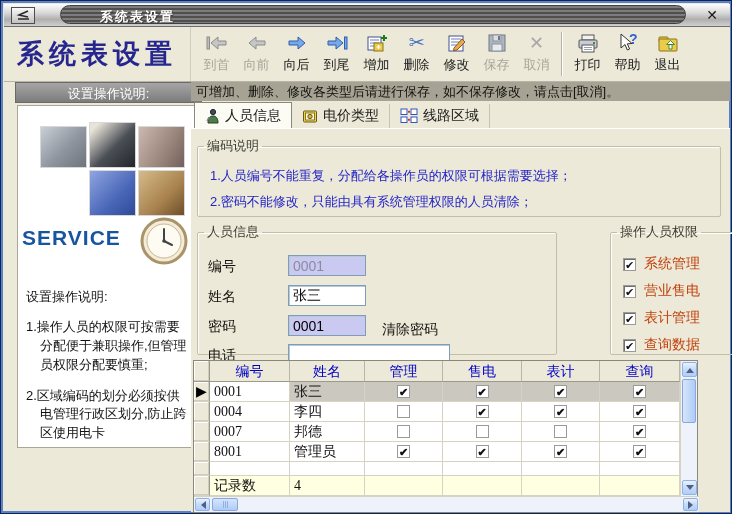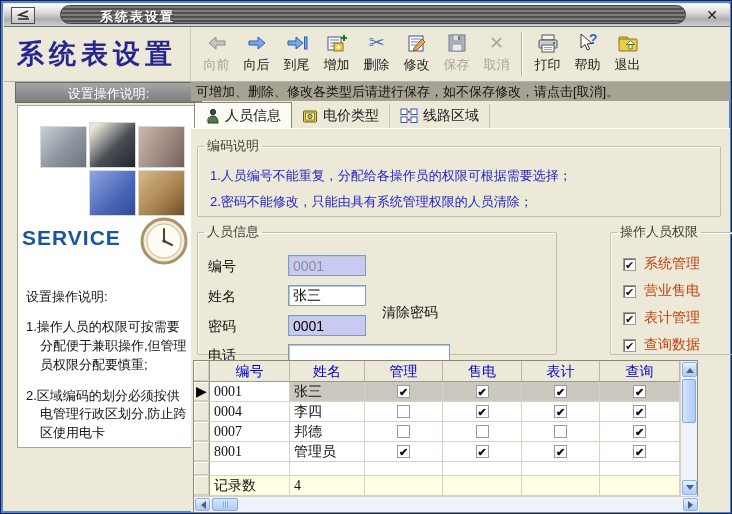--- a/index.html
+++ b/index.html
@@ -94,21 +94,21 @@
     color:var(--note-text,#2424C8); white-space:nowrap; }
   .fs-person { left:6px; top:94px; width:360px; height:132px; }
   .fs-perms { left:382px; top:94px; width:152px; height:132px;margin-left:37px; }
 
   .frow-label { position:absolute; left:10px; font-size:14px; color:#14140E; }
   .field { position:absolute; left:90px; height:21px; border:1px solid #7F9DB9;
     box-shadow:inset 1px 1px 0 #B9C8D6; font-size:14px; padding:1px 4px;
     font-family:"Liberation Sans","DejaVu Sans",sans-serif; background:#FFFFFF; }
   .field.lav { background:var(--field-lavender,#C9C9F1); }
   .field.dis { color:#8C8CA0; }
-  .clearpwd { position:absolute; left:184px; top:63px; font-size:14px; color:#14140E; }
+  .clearpwd { position:absolute; left:184px; top:80px; font-size:14px; color:#14140E; }
 
   .cbrow { position:absolute; left:12px; display:flex; align-items:center; gap:8px; }
   .cbox { width:13px; height:13px; background:#FFFFFF; border:1px solid #9A9A9A;
     box-shadow:inset 1px 1px 0 #6E6E6E, inset -1px -1px 0 #FFFFFF;
     font-size:11px; line-height:12px; text-align:center; color:#111; font-weight:bold; }
   .cblabel { font-size:14px; color:#c2410c; }
 
   
   .gridwrap { position:absolute; left:2px; top:231px; width:505px; height:153px;
     border:1px solid #8A887A; background:#FFFFFF; }
@@ -172,20 +172,29 @@
     <div class="title">系统表设置</div>
     <div class="close">✕</div>
   </div>
 
   <div class="headerrow">
     <div class="apptitle">
       <span class="big">系统表设置</span>
     </div>
     <div class="toolbar">
 
+      <div class="tbtn disabled">
+        <span class="ticon">
+          <svg width="26" height="18" viewBox="0 0 26 18">
+              <rect x="3" y="3" width="2.5" height="12" fill="#BDBDBD" stroke="#8C8C8C"></rect>
+              <path d="M14 3 L7 9 L14 15 V11 H22 V7 H14 Z" fill="#C6C6C6" stroke="#8C8C8C"></path>
+            </svg>
+        </span>
+        <span class="tlabel">到首</span>
+      </div>
 
       <div class="tbtn disabled">
         <span class="ticon">
           <svg width="26" height="18" viewBox="0 0 26 18">
               <path d="M12 3 L5 9 L12 15 V11 H21 V7 H12 Z" fill="#C6C6C6" stroke="#8C8C8C"></path>
             </svg>
         </span>
         <span class="tlabel">向前</span>
       </div>
 

